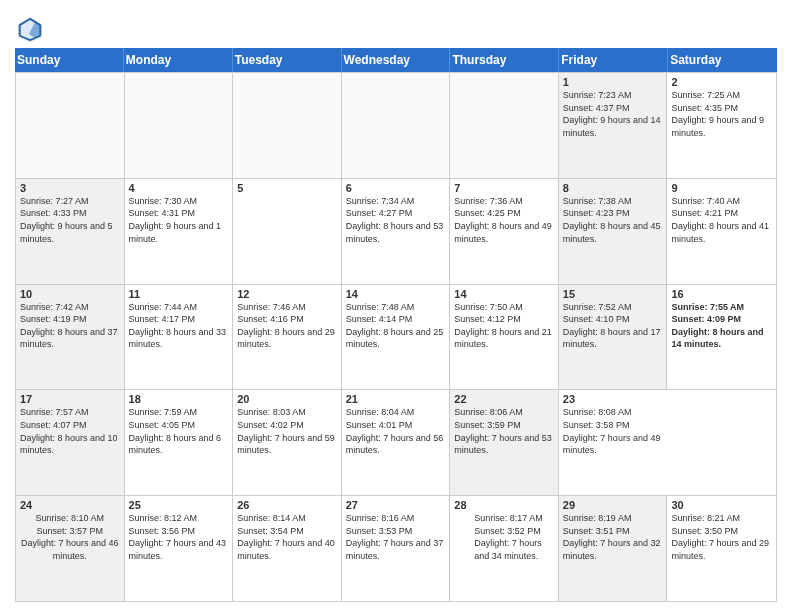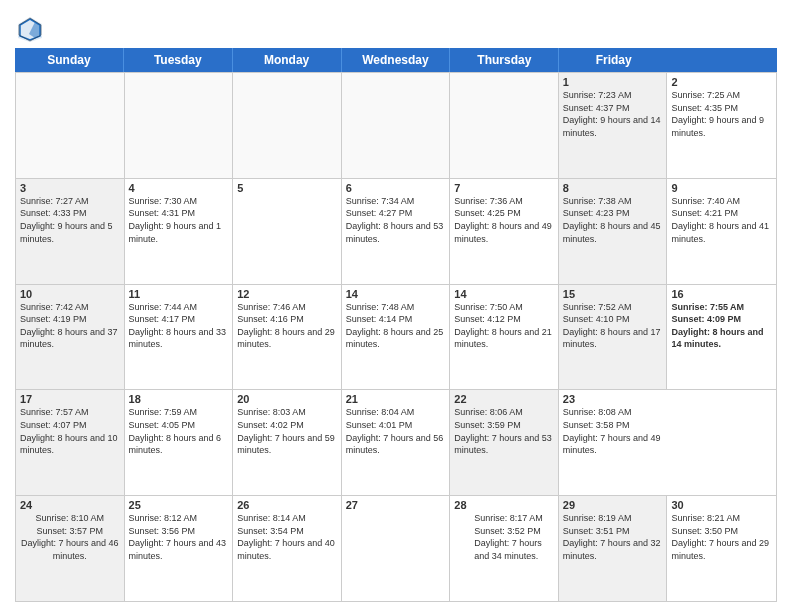--- a/index.html
+++ b/index.html
@@ -69,21 +69,20 @@
     }
     .cal-header {
       display: grid;
       grid-template-columns: repeat(7, 1fr);
       background: #2a6fc9;
     }
     .cal-header-cell {
       color: #fff;
       font-size: 12px;
       font-weight: bold;
-      text-align: center;
       padding: 5px 2px;
       border-right: 1px solid #4a8fe0;
     }
     .cal-header-cell:last-child { border-right: none; }
     .cal-body {
       flex: 1;
       display: flex;
       flex-direction: column;
       border-left: 1px solid #ccc;
       border-right: 1px solid #ccc;
@@ -138,25 +137,26 @@
     </div>
     <div class="title-block">
       <div class="month-title"></div>
       <div class="location"></div>
     </div>
   </div>
 
   <div class="calendar">
     <div class="cal-header">
     <div class="cal-header-cell">Sunday</div>
+        <div class="cal-header-cell">Monday</div>
         <div class="cal-header-cell">Tuesday</div>
-        <div class="cal-header-cell">Monday</div>
         <div class="cal-header-cell">Wednesday</div>
         <div class="cal-header-cell">Thursday</div>
         <div class="cal-header-cell">Friday</div>
+        <div class="cal-header-cell">Saturday</div>
       </div>
     <div class="cal-body">
     <div class="cal-row">
           <div class="cal-cell empty"></div>
           <div class="cal-cell empty"></div>
           <div class="cal-cell empty"></div>
           <div class="cal-cell empty"></div>
           <div class="cal-cell empty"></div>
           <div class="cal-cell shaded">
             <span class="day-num">1</span>
@@ -308,20 +308,23 @@
 Daylight: 7 hours and 43 minutes.</div>
           </div>
           <div class="cal-cell">
             <span class="day-num">26</span>
             <div class="cell-info" style="white-space: pre-line;">Sunrise: 8:14 AM
 Sunset: 3:54 PM
 Daylight: 7 hours and 40 minutes.</div>
           </div>
           <div class="cal-cell">
             <span class="day-num">27</span>
+            <div class="cell-info" style="white-space: pre-line;">Sunrise: 8:16 AM
+Sunset: 3:53 PM
+Daylight: 7 hours and 37 minutes.</div>
           </div>
           <div class="cal-cell">
             <span class="day-num">28</span>
             <div class="cell-info" style="white-space: pre-line; margin-left: 20px;">Sunrise: 8:17 AM
 Sunset: 3:52 PM
 Daylight: 7 hours and 34 minutes.</div>
           </div>
           <div class="cal-cell shaded">
             <span class="day-num">29</span>
             <div class="cell-info" style="white-space: pre-line;">Sunrise: 8:19 AM

